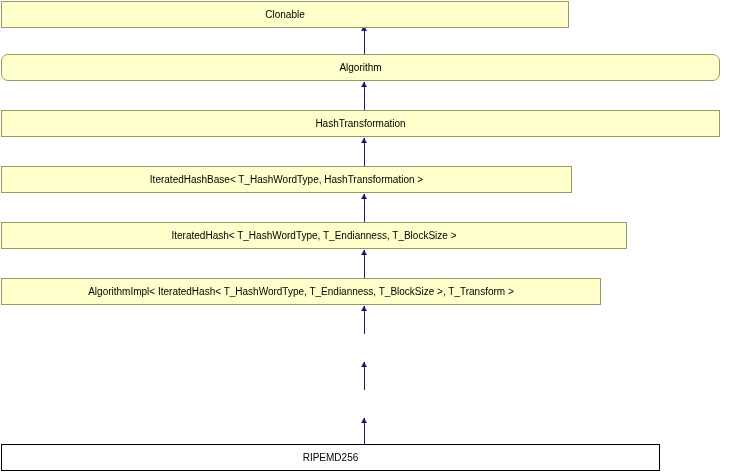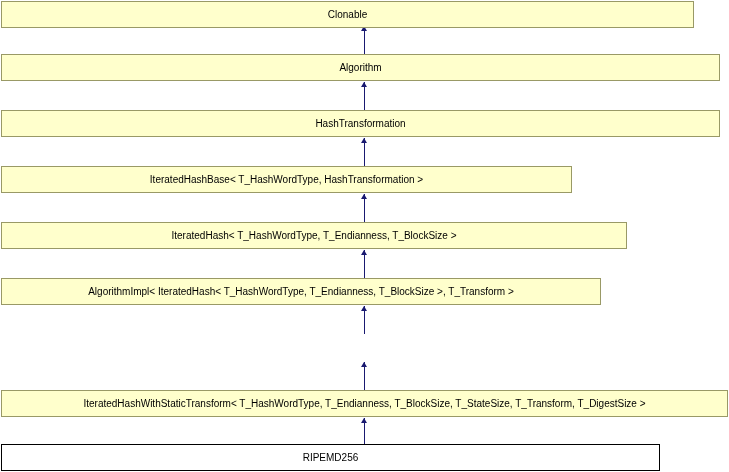--- a/index.html
+++ b/index.html
@@ -73,46 +73,43 @@
 
   <div class="edge" style="left:364px; top:306px; height:28px;"></div>
   <div class="arrowhead" style="left:361px; top:306px;"></div>
 
   <div class="edge" style="left:364px; top:362px; height:28px;"></div>
   <div class="arrowhead" style="left:361px; top:362px;"></div>
 
   <div class="edge" style="left:364px; top:418px; height:26px;"></div>
   <div class="arrowhead" style="left:361px; top:418px;"></div>
 
-  <div class="node" style="left:1px; top:1px; width:693px;">
+  <div class="node" style="left:1px; top:1px; width:568px;">
     <span class="node-label">Clonable</span>
   </div>
 
-  <div class="node" style="left:1px; top:54px; width:719px;">
+  <div class="node" style="left:1px; top:54px; width:719px;border-radius:7px;">
     <span class="node-label">Algorithm</span>
   </div>
 
   <div class="node" style="left:1px; top:110px; width:719px;">
     <span class="node-label">HashTransformation</span>
   </div>
 
   <div class="node" style="left:1px; top:166px; width:571px;">
     <span class="node-label">IteratedHashBase&lt; T_HashWordType, HashTransformation &gt;</span>
   </div>
 
   <div class="node" style="left:1px; top:222px; width:626px;">
     <span class="node-label">IteratedHash&lt; T_HashWordType, T_Endianness, T_BlockSize &gt;</span>
   </div>
 
   <div class="node" style="left:1px; top:278px; width:600px;">
     <span class="node-label">AlgorithmImpl&lt; IteratedHash&lt; T_HashWordType, T_Endianness, T_BlockSize &gt;, T_Transform &gt;</span>
   </div>
 
 
-  <div class="node" style="left:1px; top:390px; width:727px;">
-    <span class="node-label">IteratedHashWithStaticTransform&lt; T_HashWordType, T_Endianness, T_BlockSize, T_StateSize, T_Transform, T_DigestSize &gt;</span>
-  </div>
 
   <div class="node leaf" style="left:1px; top:444px; width:659px;">
     <span class="node-label">RIPEMD256</span>
   </div>
 
 </div>
 
 </body></html>

